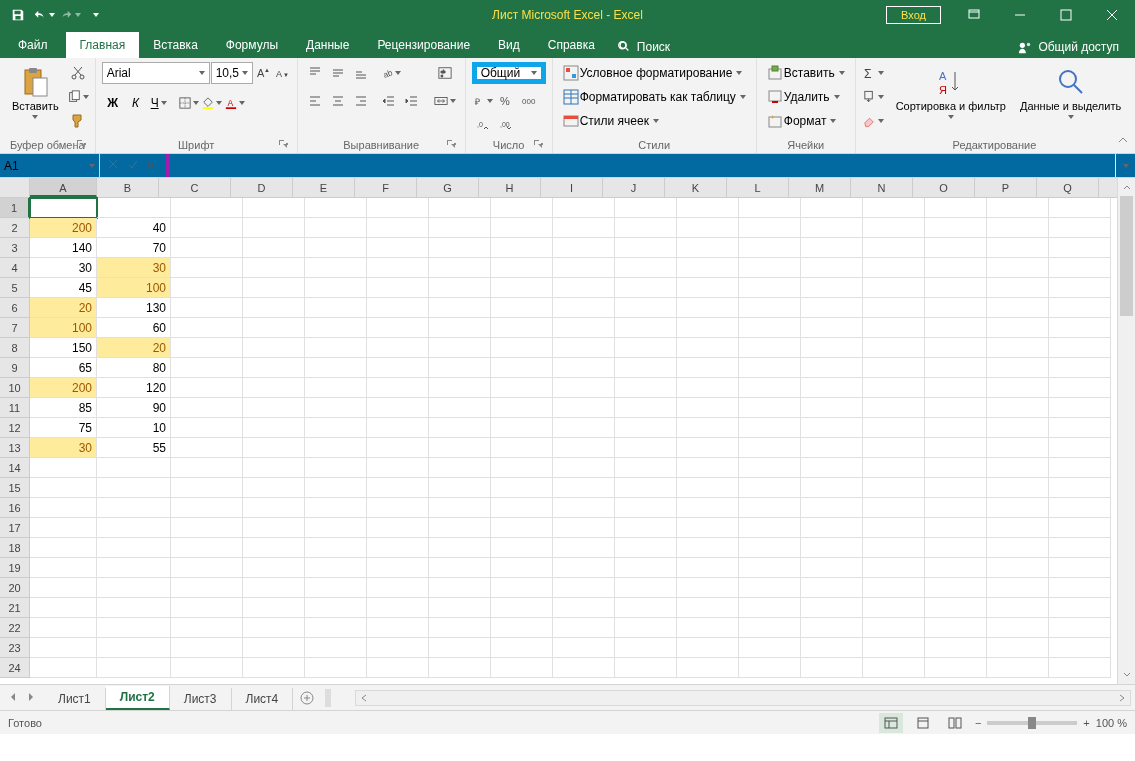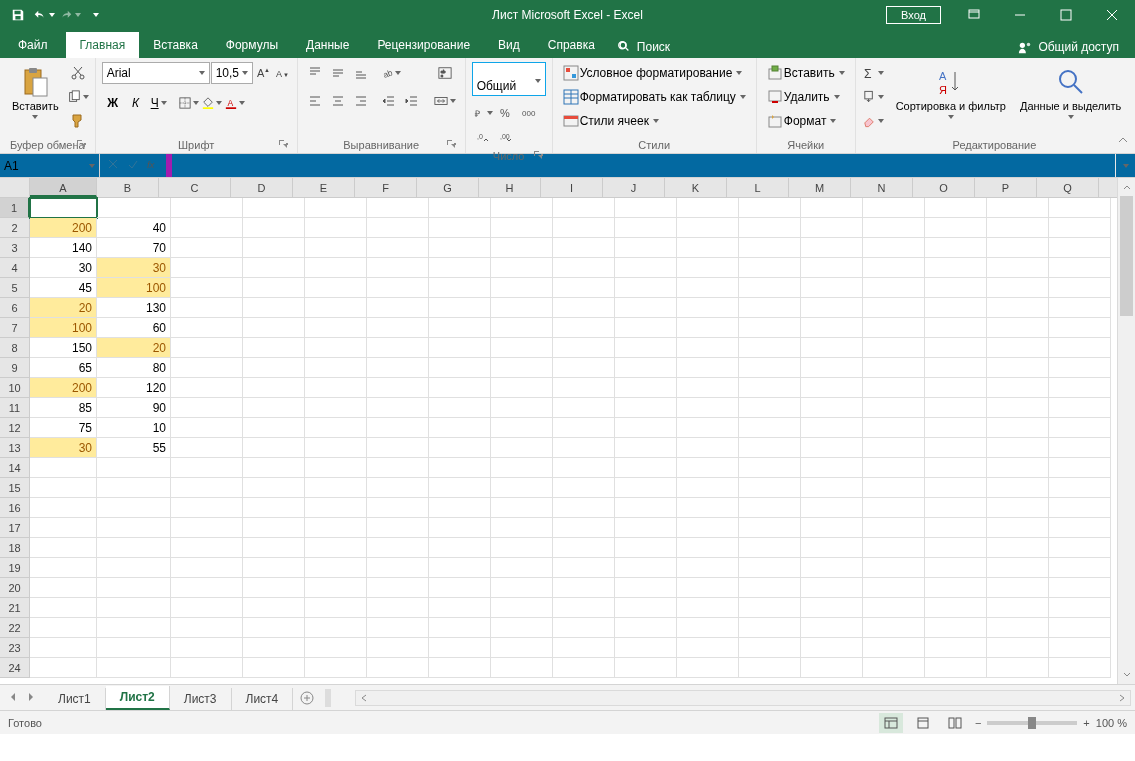--- a/index.html
+++ b/index.html
@@ -1,19 +1,19 @@
 <!DOCTYPE html>
 <html><head>
 <meta charset="utf-8">
 <style>
 * { box-sizing: border-box; margin: 0; padding: 0; font-family: "Segoe UI", Arial, sans-serif; }
 body { width: 1135px; height: 761px; background: #fff; overflow: hidden; font-size: 12px; }
 
 
-.titlebar { background: #217346; height: 30px; display: flex; align-items: center; color: #ffffff; position: relative; }
+.titlebar { background: #217346; height: 30px; display: flex; align-items: center; color: #fde047; position: relative; }
 .qat { display: flex; align-items: center; gap: 2px; padding-left: 6px; }
 .qat-btn { width: 24px; height: 24px; display: flex; align-items: center; justify-content: center; color: #fff; }
 .qat-btn svg { width: 14px; height: 14px; fill: #fff; }
 .title-text { position: absolute; left: 50%; transform: translateX(-50%); font-size: 12px; }
 .title-right { position: absolute; right: 0; display: flex; align-items: center; height: 100%; }
 .signin { border: 1px solid #fff; padding: 2px 14px; font-size: 11px; margin-right: 10px; }
 .winbtn { width: 46px; height: 30px; display: flex; align-items: center; justify-content: center; }
 .winbtn svg { width: 12px; height: 12px; stroke: #fff; fill: none; stroke-width: 1; }
 
 
@@ -41,29 +41,29 @@
 .row3 { display: flex; flex-direction: column; gap: 2px; }
 .row3 > div { display: flex; gap: 1px; }
 .font-row1 { display: flex; align-items: center; gap: 2px; }
 .font-name { width: 108px; height: 22px; border: 1px solid #ababab; background: #fff; padding: 0 4px; font-size: 12px; display: flex; align-items: center; justify-content: space-between; }
 .font-size { width: 42px; height: 22px; border: 1px solid #ababab; background: #fff; padding: 0 4px; font-size: 12px; display: flex; align-items: center; justify-content: space-between; }
 .mini-icon { width: 18px; height: 22px; display: flex; align-items: center; justify-content: center; }
 .mini-icon svg { width: 14px; height: 14px; }
 .row { display: flex; gap: 1px; align-items: center; }
 .btn22 { width: 22px; height: 22px; display: flex; align-items: center; justify-content: center; border: 1px solid transparent; }
 .btn22 svg { width: 14px; height: 14px; }
-.number-combo { width: 74px; height: 22px; border: 1px solid #0ea5e9; background: #fff; display: flex; align-items: flex-start; justify-content: space-between; padding: 16px 4px; font-size: 12px; }
+.number-combo { width: 74px; height: 22px; border: 5px solid #0ea5e9; background: #fff; display: flex; align-items: center; justify-content: space-between; padding: 0 4px; font-size: 12px; }
 .mid-btn { display: flex; align-items: center; gap: 4px; padding: 2px 4px; font-size: 12px; height: 22px; }
 .mid-btn .icon-sm { width: 16px; height: 16px; display: flex; align-items: center; justify-content: center; }
 .collapse-caret { position: absolute; right: 6px; bottom: 4px; }
 
 
 .fbar { height: 24px; display: flex; align-items: stretch; border-bottom: 1px solid #d4d4d4; background: #0369a1; }
 .namebox { width: 100px; border-right: 1px solid #d4d4d4; display: flex; align-items: center; justify-content: space-between; padding: 0 4px; font-size: 12px; }
-.fbar-btns { display: flex; align-items: center; border-right: 6px solid #a21caf; padding: 0 6px; gap: 6px; }
+.fbar-btns { display: flex; align-items: center; border-right: 4px solid #a21caf; padding: 0 6px; gap: 6px; }
 .fbar-btns svg { width: 14px; height: 14px; }
 .formula-input { flex: 1; padding: 0 6px; display: flex; align-items: center; }
 .fbar-expand { width: 20px; border-left: 1px solid #e8e8e8; display: flex; align-items: center; justify-content: center; }
 
 
 .grid-wrap { position: relative; background: #fff; }
 .col-headers { display: flex; height: 20px; background: #e6e6e6; border-bottom: 1px solid #ccc; }
 .corner { width: 30px; border-right: 1px solid #ccc; background: #e6e6e6; }
 .ch { border-right: 1px solid #ccc; text-align: center; font-size: 11px; line-height: 20px; color: #444; }
 .ch.A { width: 67px; }

